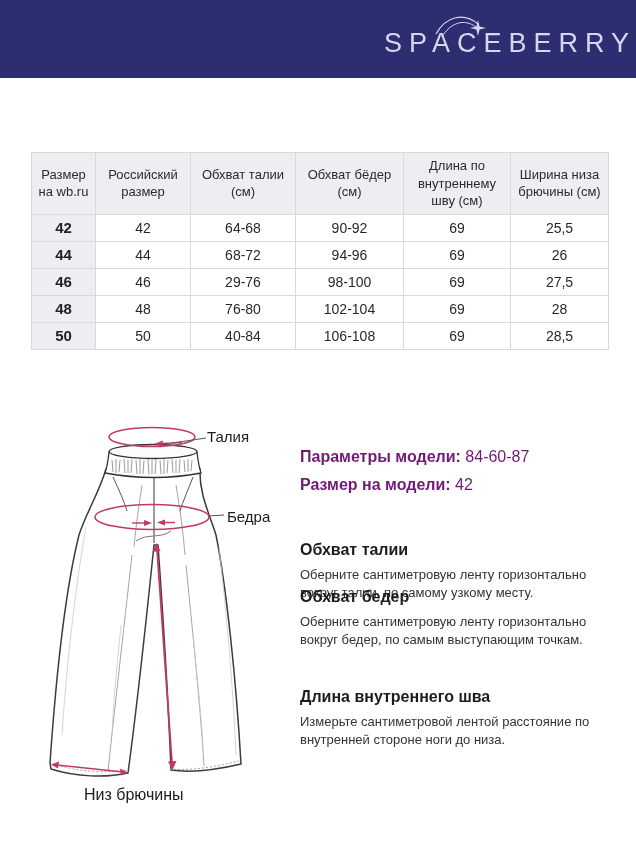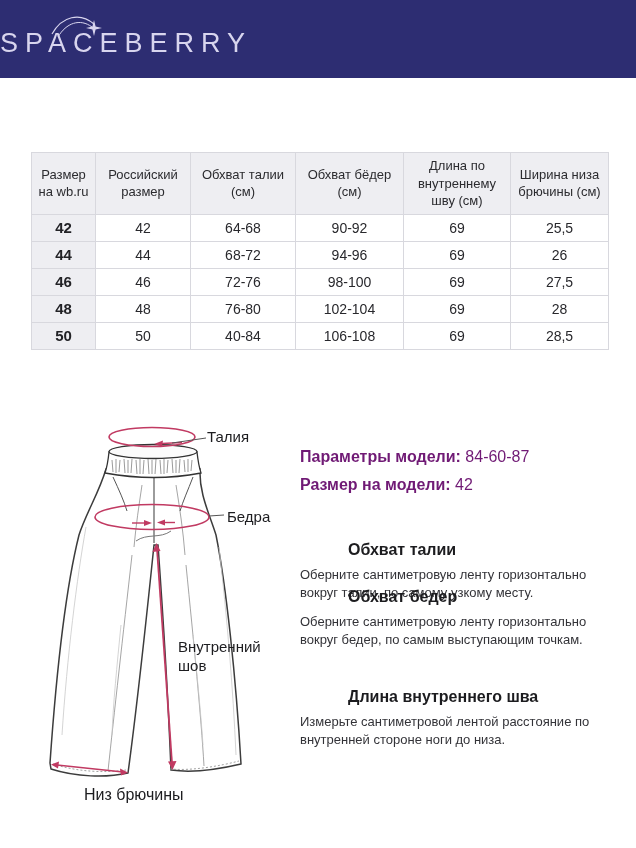--- a/index.html
+++ b/index.html
@@ -2,21 +2,21 @@
 <html><head>
 <meta charset="utf-8">
 <style>
   * { margin:0; padding:0; box-sizing:border-box; }
   html,body { background:#ffffff; }
   body { font-family:"Liberation Sans","DejaVu Sans",sans-serif; color:#222226; }
   .page { position:relative; width:636px; height:848px; background:#ffffff; overflow:hidden; }
 
   
   .header-band { position:absolute; left:0; top:0; width:636px; height:78px;
-                 background:#2d2d72; display:flex; align-items:center; justify-content:flex-start; }
+                 background:#2d2d72; display:flex; align-items:center; justify-content:flex-end; }
   .logo-wrap { position:relative; margin-top:8px; }
   .logo-text { font-size:27px; letter-spacing:7px; font-weight:400; color:#d8d5ee; }
   .comet-svg { position:absolute; left:50px; top:-20px; }
 
   
   .size-table { position:absolute; left:31px; top:152px; width:577px;
                 border-collapse:collapse; table-layout:fixed; }
   .size-table th, .size-table td { border:1px solid #d8d8de; text-align:center; vertical-align:middle; }
   .size-table thead th { background:#eeeef2; font-size:13px; font-weight:400; color:#2b2b2f;
                          height:59px; line-height:1.35; padding:4px 2px; }
@@ -32,21 +32,21 @@
   .label-hem    { left:26px;  top:370px; font-size:16px;margin-left:38px; }
 
   
   .info-col { position:absolute; left:300px; top:0; width:316px; }
   .model-info { position:absolute; left:0; top:443px; }
   .model-line { font-size:16px; line-height:28px; color:#701a75; }
   .model-line .lbl { font-weight:700; }
   .model-line .val { font-weight:400; }
   .guide-block { position:absolute; left:0; width:312px; }
   .guide-1 { top:541px; } .guide-2 { top:588px; } .guide-3 { top:688px; }
-  .guide-title { font-size:16px; font-weight:700; color:#1c1c1f; margin-bottom:7px;margin-left:48px; }
+  .guide-title { font-size:16px; font-weight:700; color:#1c1c1f; margin-bottom:7px; }
   .guide-text { font-size:13px; font-weight:400; color:#333338; line-height:18px; }
 </style>
 </head>
 <body>
 
 <div class="page">
 
   <div class="header-band">
     <div class="logo-wrap">
       <svg class="comet-svg" width="52" height="40" viewBox="0 0 52 40">
@@ -90,21 +90,21 @@
         <th class="rowhead">44</th>
         <td>44</td>
         <td>68-72</td>
         <td>94-96</td>
         <td>69</td>
         <td>26</td>
       </tr>
       <tr>
         <th class="rowhead">46</th>
         <td>46</td>
-        <td>72-76</td>
+        <td>29-76</td>
         <td>98-100</td>
         <td>69</td>
         <td>27,5</td>
       </tr>
       <tr>
         <th class="rowhead">48</th>
         <td>48</td>
         <td>76-80</td>
         <td>102-104</td>
         <td>69</td>
@@ -171,21 +171,20 @@
         <path d="M152.5,355 L148,346.5 L156.5,346 Z" fill="#c13a62"></path>
       </g>
       <g>
         <path d="M37,350 L103,357" fill="none" stroke="#c13a62" stroke-width="1.6"></path>
         <path d="M31,349.5 L39,346.5 L38,353.5 Z" fill="#c13a62"></path>
         <path d="M108,357.5 L100,353.5 L101,360.5 Z" fill="#c13a62"></path>
       </g>
     </svg>
     <div class="diagram-label label-waist">Талия</div>
     <div class="diagram-label label-hips">Бедра</div>
-    <div class="diagram-label label-inseam">Внутренний шов</div>
     <div class="diagram-label label-hem">Низ брючины</div>
   </div>
 
   <div class="info-col">
     <div class="model-info">
       <div class="model-line">
         <span class="lbl">Параметры модели:</span>
         <span class="val">84-60-87</span>
       </div>
       <div class="model-line">

